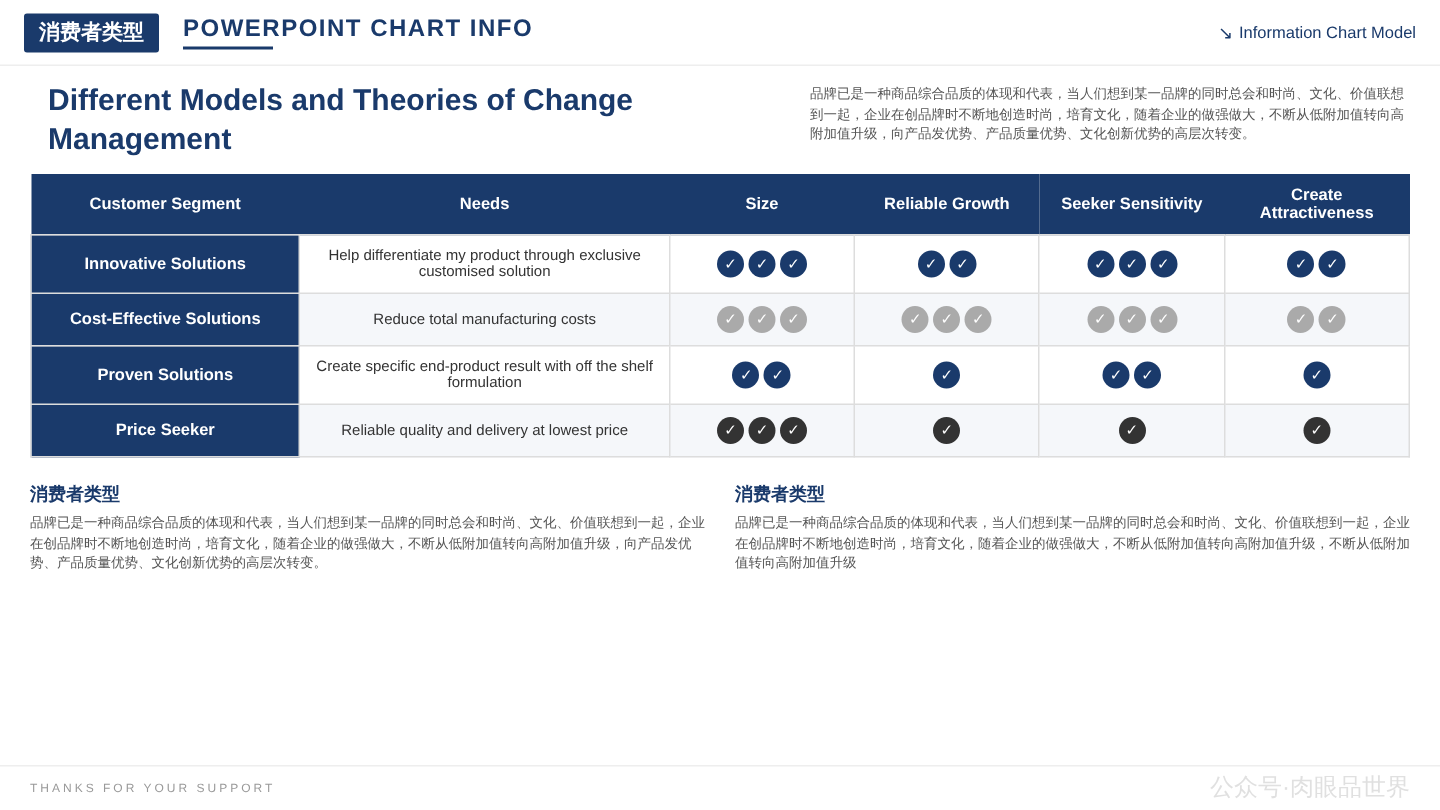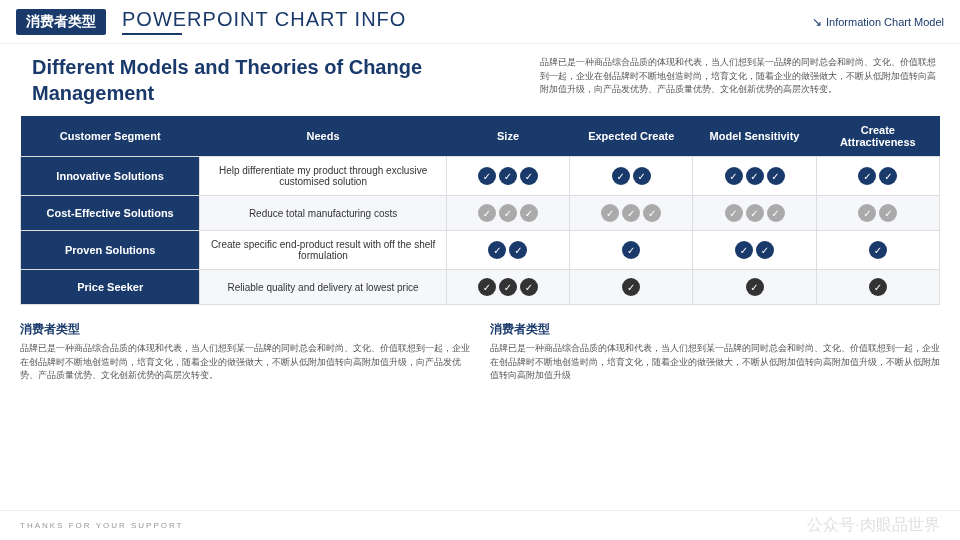--- a/index.html
+++ b/index.html
@@ -29,22 +29,22 @@
     }
     .logo-box {
       background: #1a3a6b;
       color: #fff;
       font-size: 14px;
       font-weight: bold;
       padding: 4px 10px;
       border-radius: 2px;
     }
     .header-title {
-      font-size: 20px;
-      font-weight: normal;
+      font-size: 16px;
+      font-weight: bold;
       color: #1a3a6b;
       letter-spacing: 1px;
     }
     .header-right {
       display: flex;
       align-items: center;
       gap: 4px;
       font-size: 11px;
       color: #1a3a6b;
     }
@@ -245,22 +245,22 @@
     <div class="page-title">Different Models and Theories of Change Management</div>
     <div class="title-desc">品牌已是一种商品综合品质的体现和代表，当人们想到某一品牌的同时总会和时尚、文化、价值联想到一起，企业在创品牌时不断地创造时尚，培育文化，随着企业的做强做大，不断从低附加值转向高附加值升级，向产品发优势、产品质量优势、文化创新优势的高层次转变。</div>
   </div>
 
   <table class="table-container">
     <thead>
       <tr>
         <th class="segment-col">Customer Segment</th>
         <th class="needs-col">Needs</th>
         <th class="size-col">Size</th>
-        <th class="growth-col">Expected Create</th>
-        <th class="sensitivity-col">Model Sensitivity</th>
+        <th class="growth-col">Reliable Growth</th>
+        <th class="sensitivity-col">Seeker Sensitivity</th>
         <th class="attractiveness-col">Create Attractiveness</th>
       </tr>
     </thead>
     <tbody id="table-body">
     <tr>
           <td class="segment-cell">Innovative Solutions</td>
           <td class="needs-cell">Help differentiate my product through exclusive customised solution</td>
           <td class="icon-cell">
             <div class="check-icons">
               <span class="check-icon blue">✓</span>

